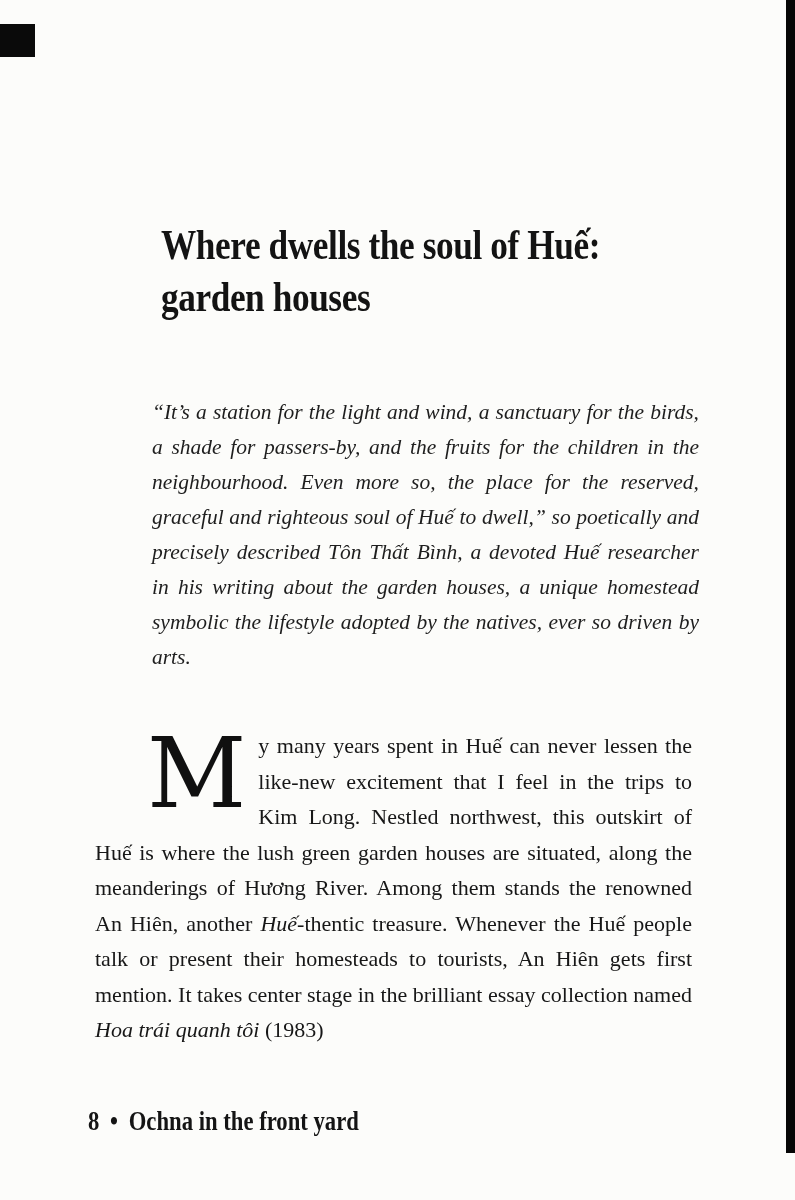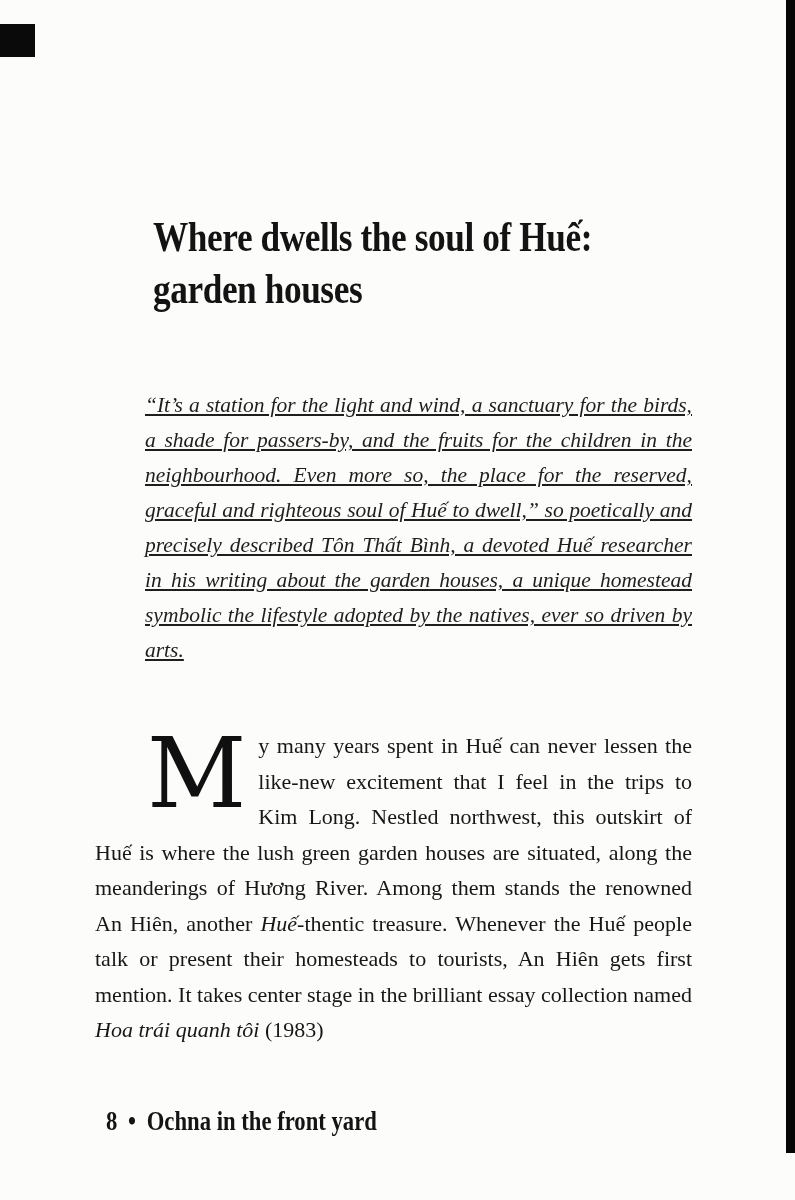--- a/index.html
+++ b/index.html
@@ -31,48 +31,47 @@
     top: 0;
     width: 9px;
     height: 1153px;
     background: #060606;
   }
   
   .title {
     position: absolute;
     left: 145px;
     top: 203px;
-    margin: 8px;
+    margin: 16px;
     font-family: "Liberation Serif", "DejaVu Serif", serif;
     font-weight: bold;
     font-size: 43px;
     line-height: 52px;
     letter-spacing: -0.5px;
     color: #131313;
   }
   .title-line {
     display: block;
     transform: scaleX(0.82);
     transform-origin: left center;
     white-space: nowrap;
   }
   
   .quote {
     position: absolute;
     left: 145px;
     top: 388px;
     width: 547px;
-    margin: 0;
+    margin: 7px;
     font-family: "Liberation Serif", serif;
     font-style: italic;
     font-size: 21.5px;
     line-height: 35px;
     text-align: justify;
     color: #1e1e1e;
-    text-decoration: underline;
   }
   
   .bodypara {
     position: absolute;
     left: 95px;
     top: 728px;
     width: 597px;
     margin: 0;
     font-family: "Liberation Serif", serif;
     font-size: 22px;
@@ -88,21 +87,21 @@
     margin: 7px 12px 0 52px;
     color: #101010;
   }
   .bodypara .it {
     font-style: italic;
     font-family: Liberation Serif, serif;
   }
   
   .footer {
     position: absolute;
-    left: 106px;
+    left: 88px;
     top: 1106px;
     font-family: "Liberation Serif", "DejaVu Serif", serif;
     font-weight: bold;
     font-size: 27px;
     color: #141414;
     white-space: nowrap;
   }
   .footer-inner {
     display: inline-block;
     transform: scaleX(0.84);

